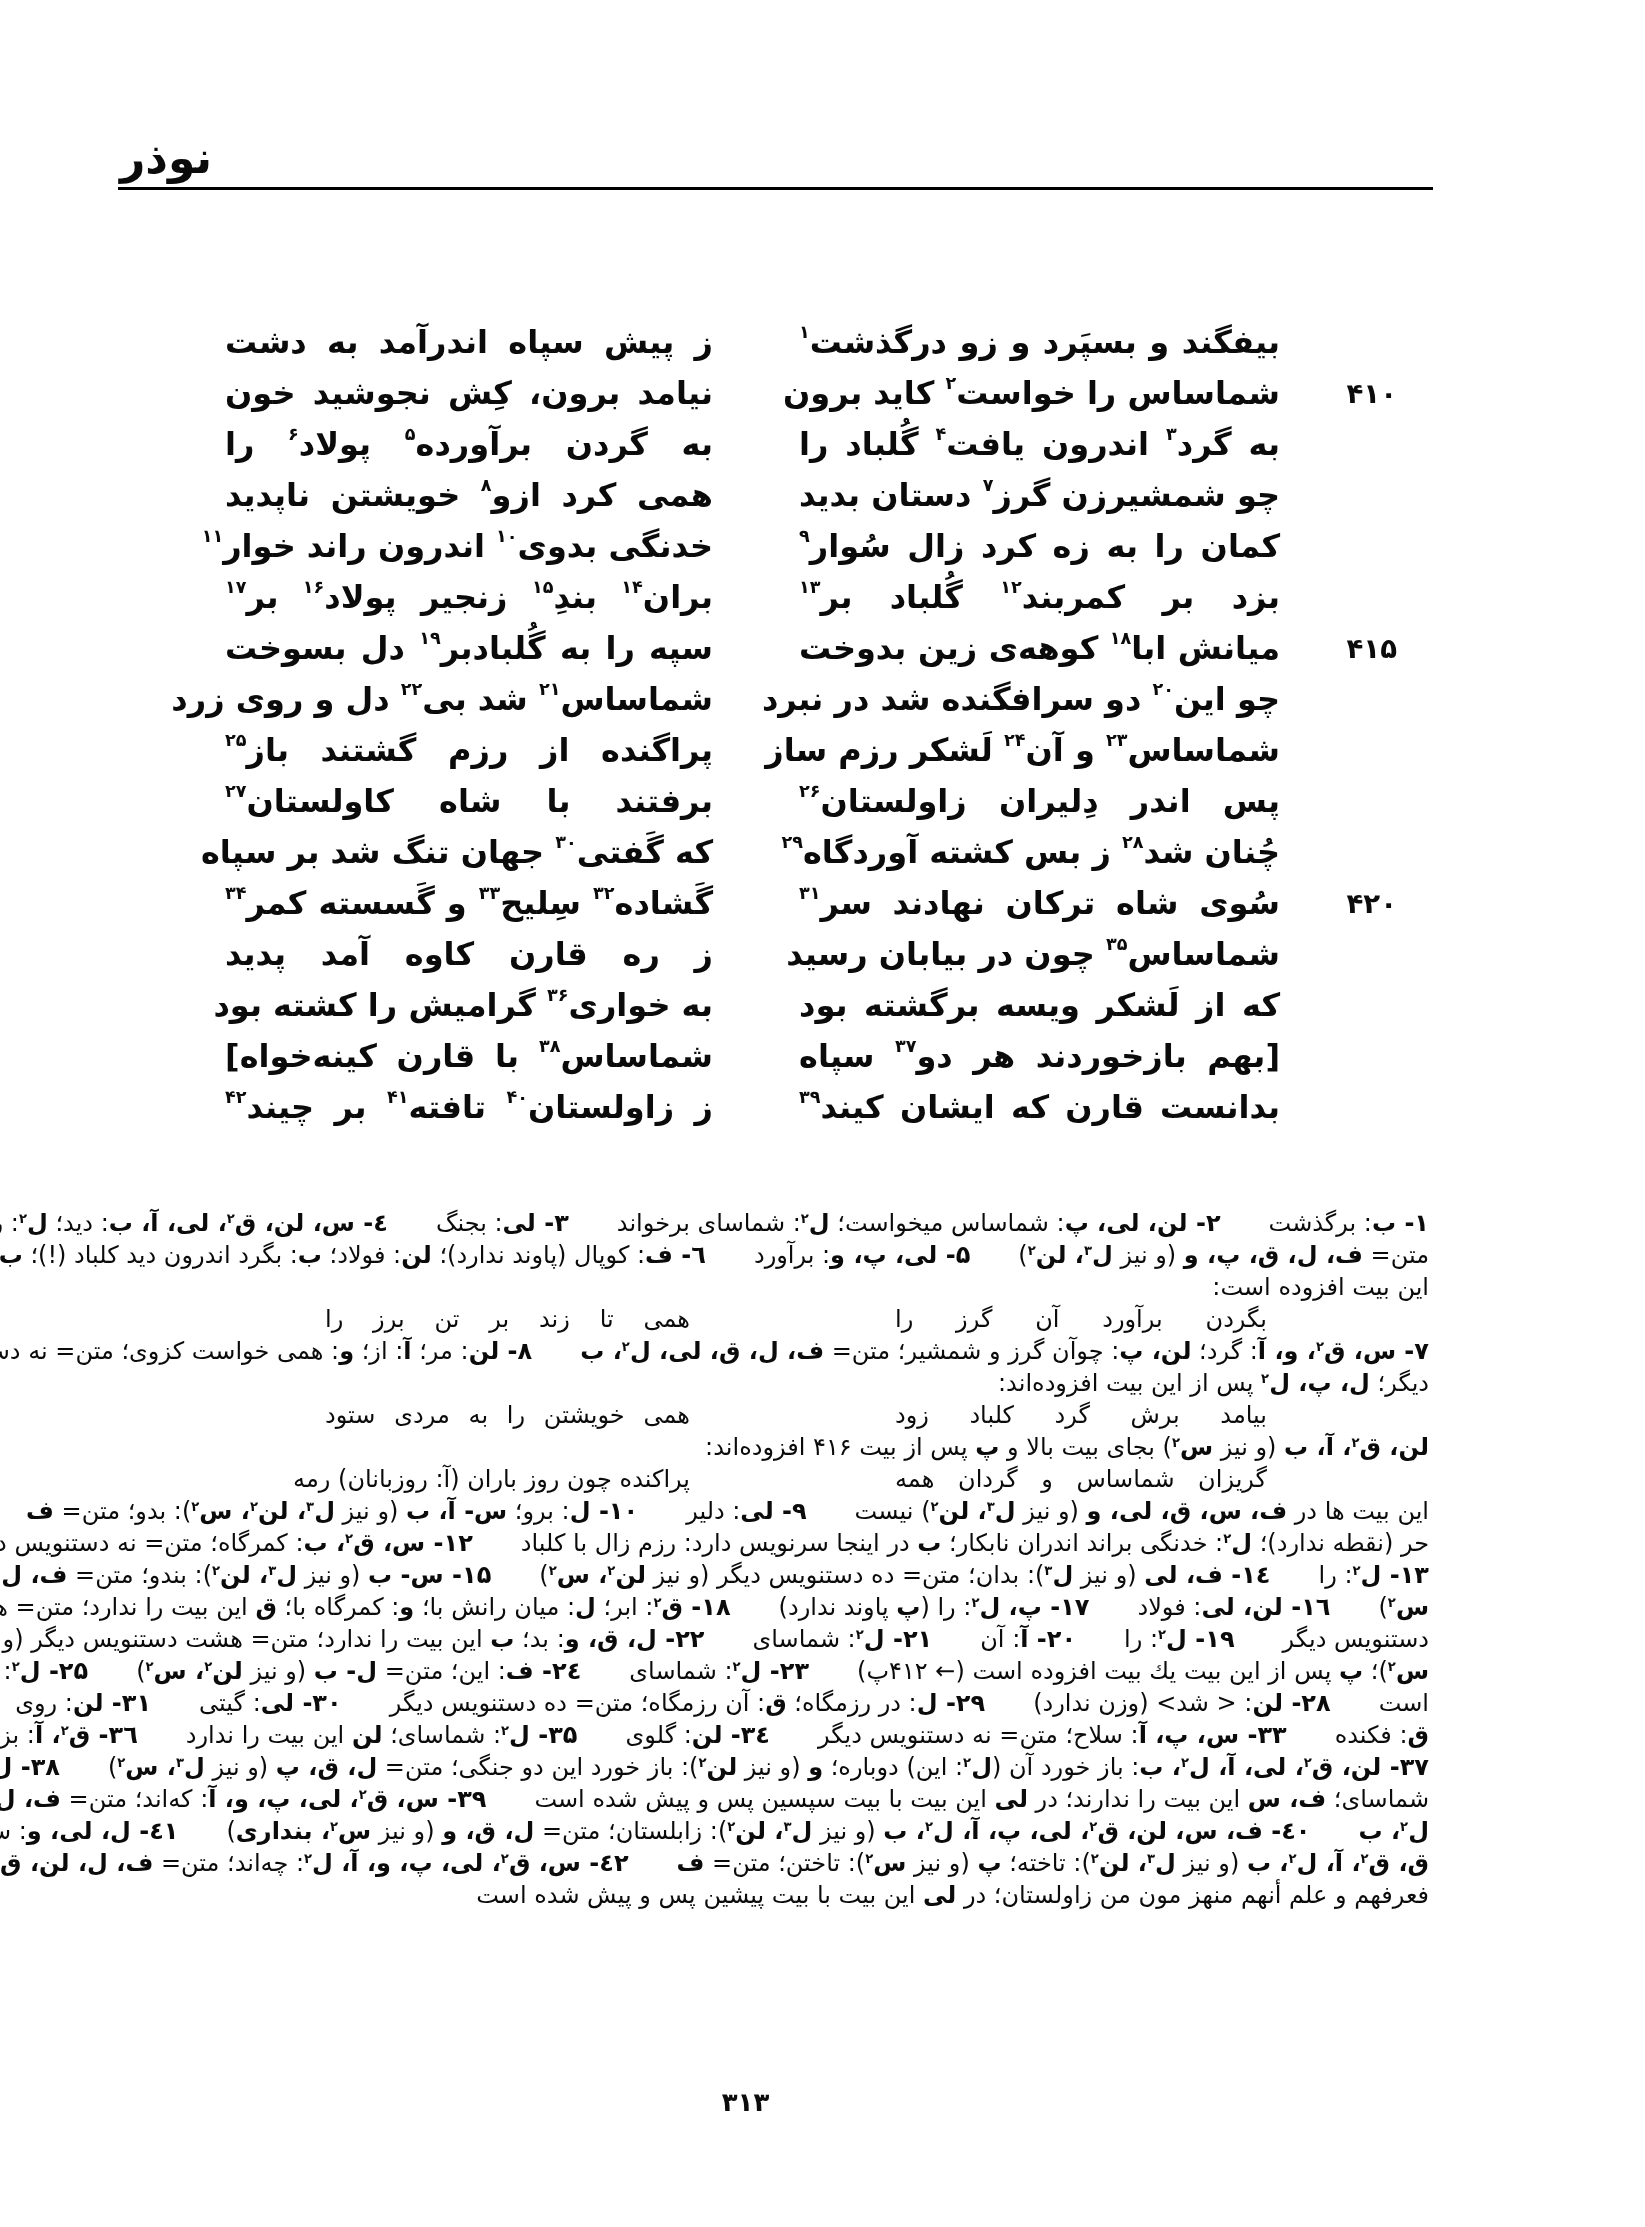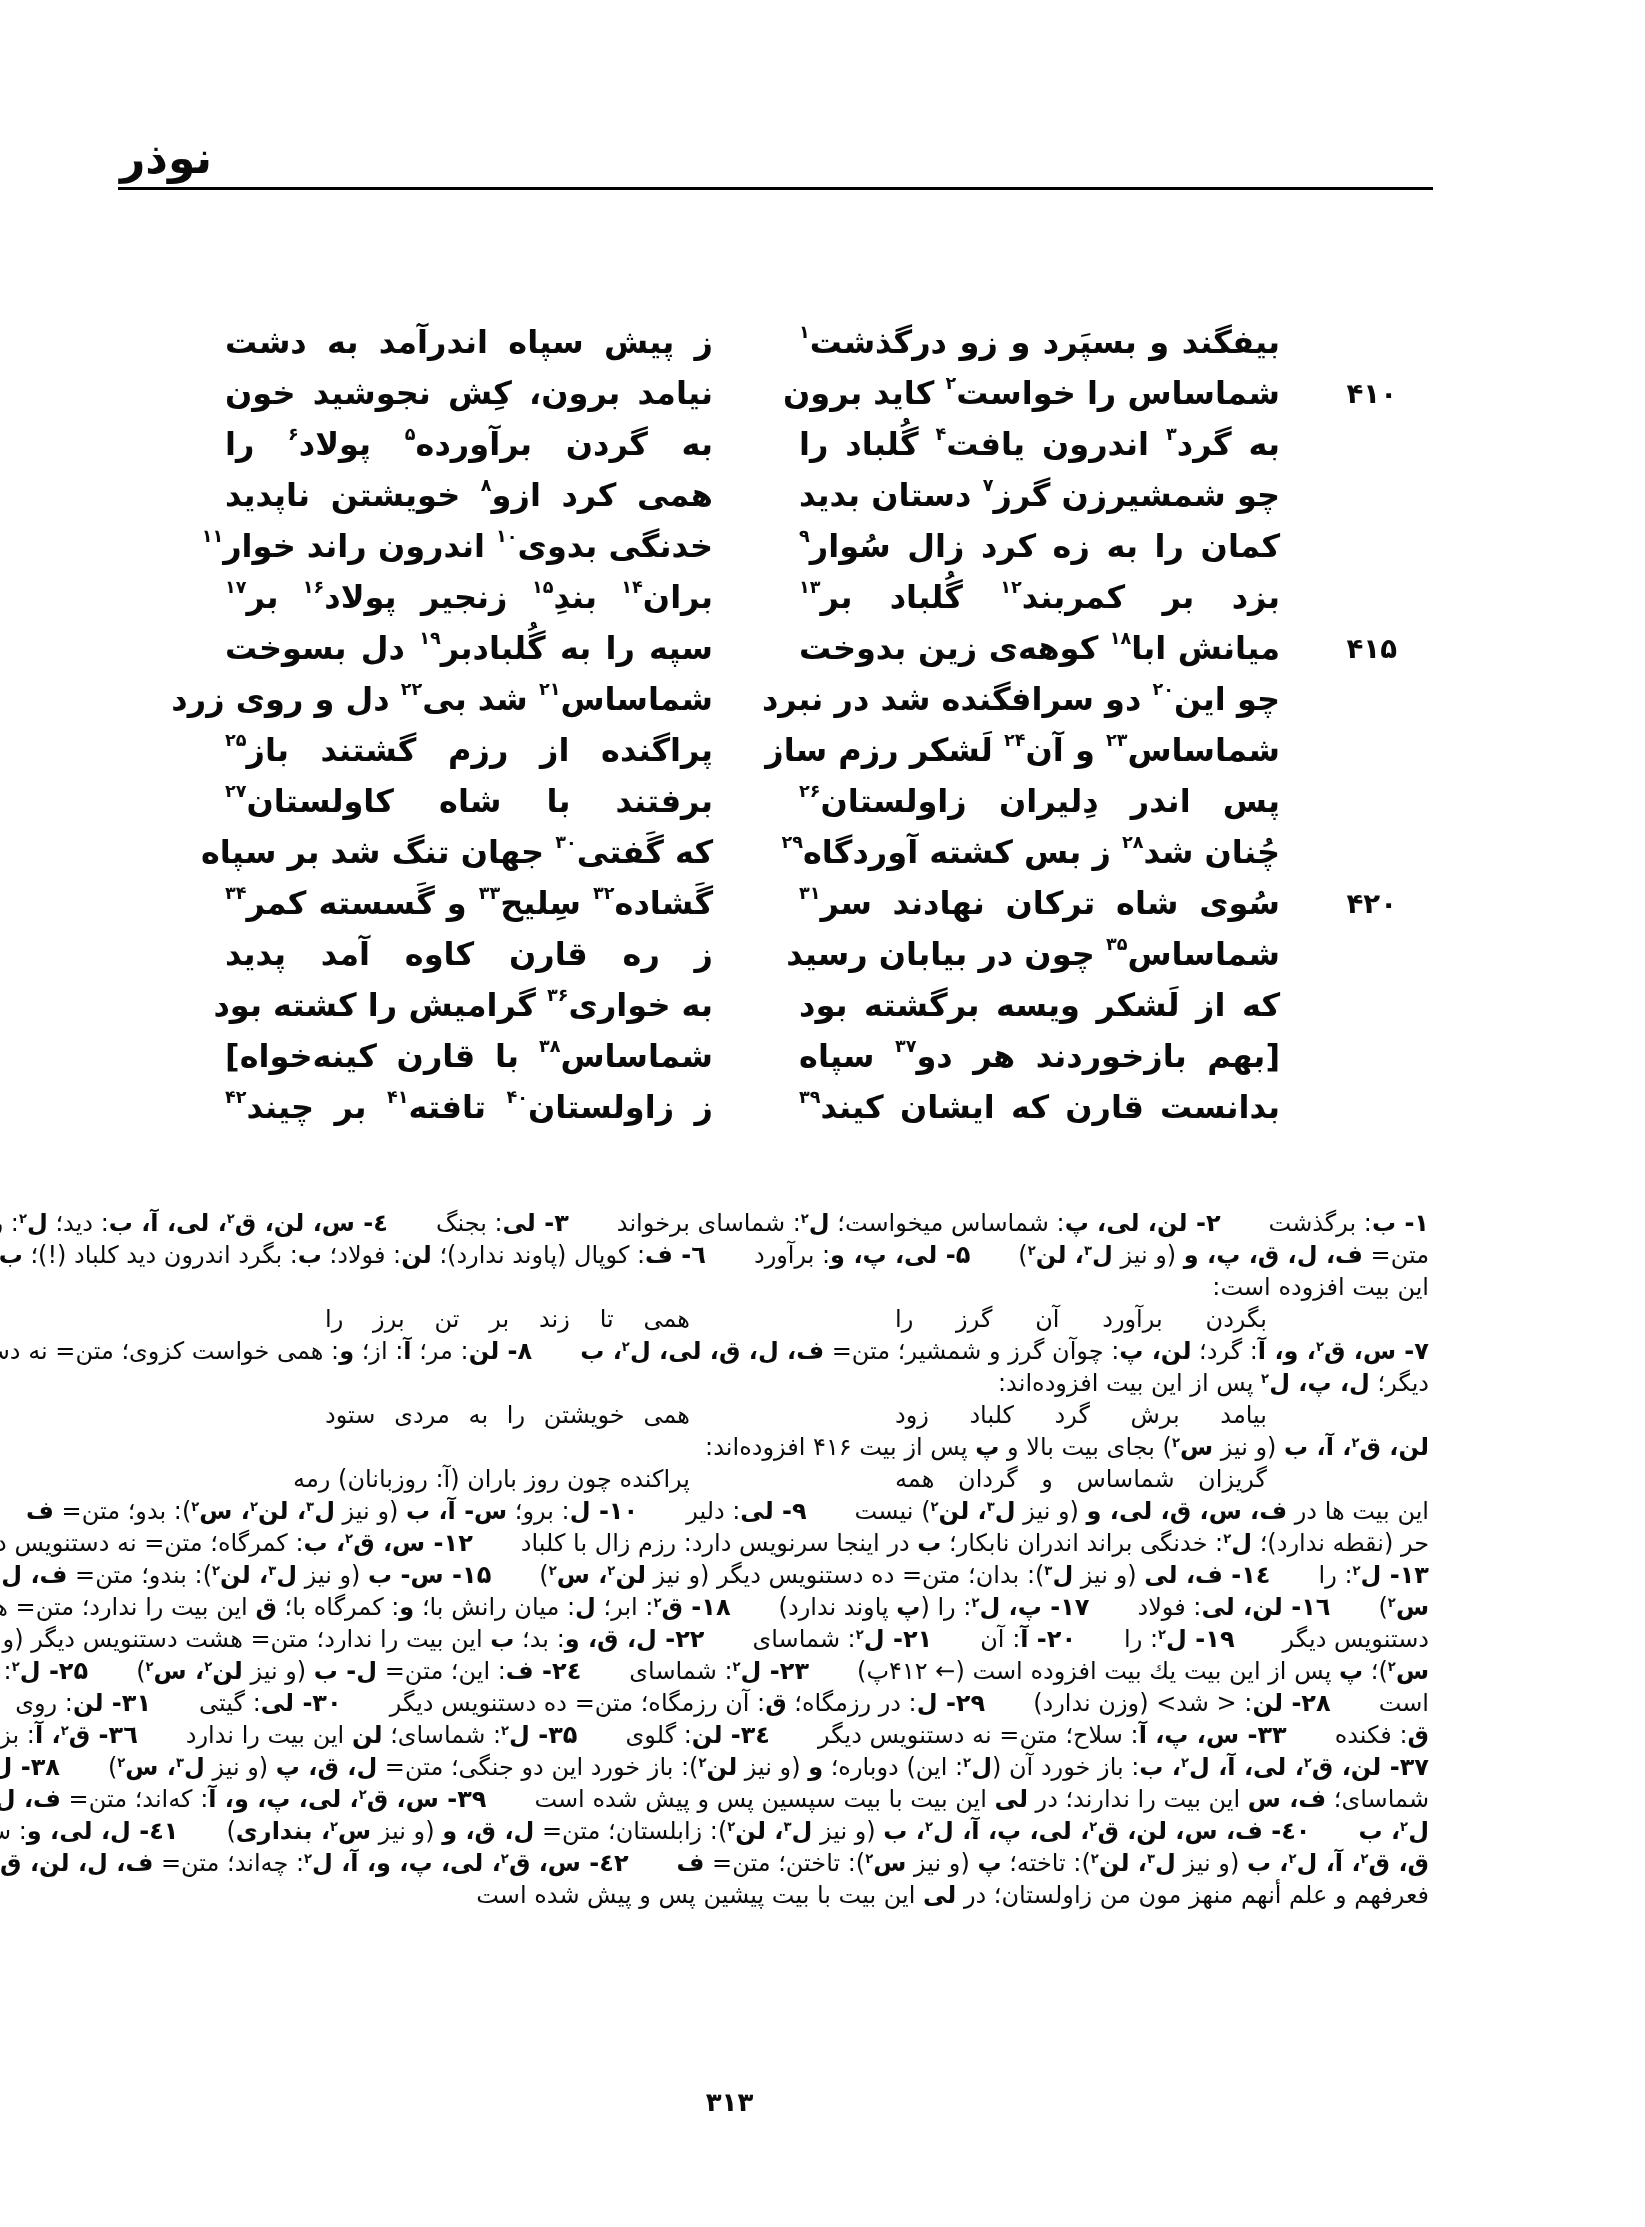--- a/index.html
+++ b/index.html
@@ -40,21 +40,21 @@
     .fv {
       position: absolute; top: 0; white-space: nowrap; direction: rtl;
       text-align: justify; text-align-last: justify;
     }
     .fv-right { right: 162px; width: 372px; }
     .fv-left  { left: 207px;  width: 365px; }
     .footnotes b { font-weight: 700; }
     .footnotes sup { vertical-align: 0.6em; }
     
     .page-number {
-      position: absolute; left: 688px; width: 83px; top: 2083px;
+      position: absolute; left: 704px; width: 83px; top: 2083px;
       text-align: center; font-size: 26px; font-weight: 700; line-height: 39px;
     }
   </style>
 </head>
 <body>
 
 <div class="running-head">نوذر</div>
 <div class="head-rule"></div>
 
 <div class="poem">

